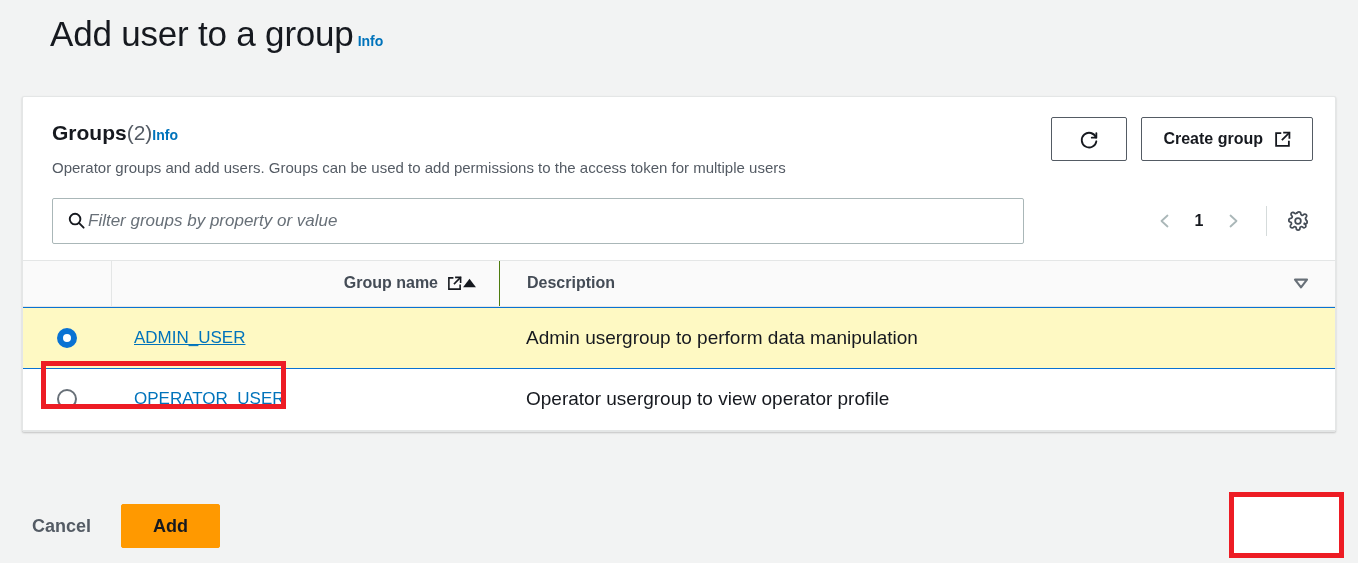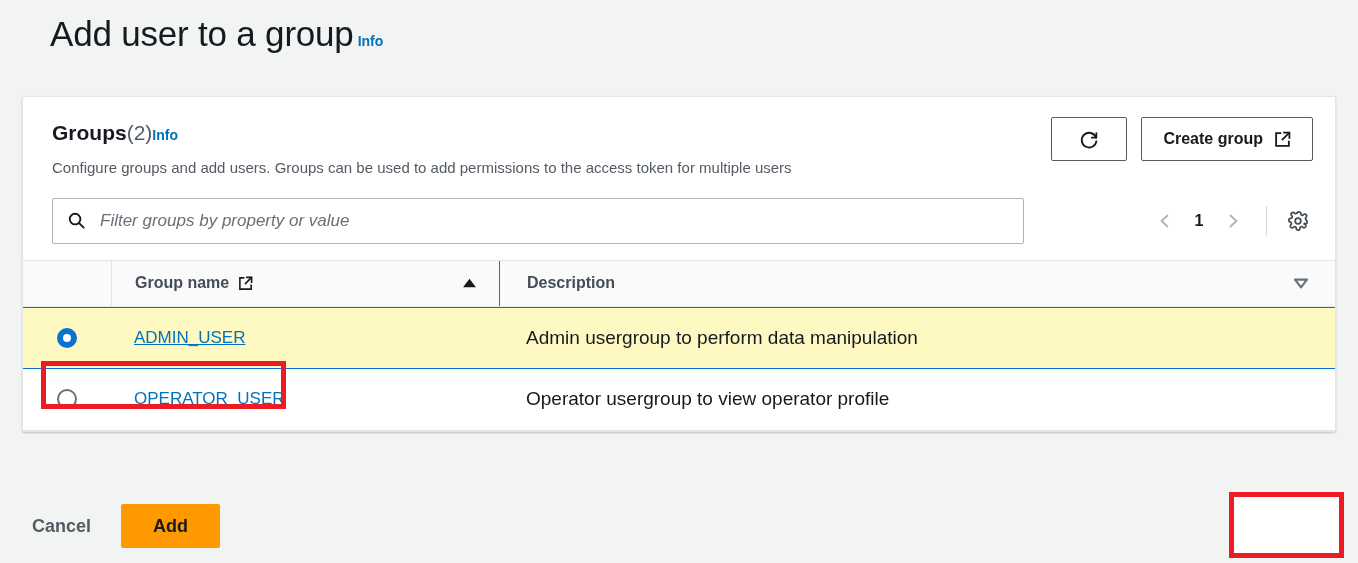--- a/index.html
+++ b/index.html
@@ -121,21 +121,20 @@
   }
   .search-box {
     box-sizing: border-box;
     width: 972px;
     height: 46px;
     border: 1px solid #aab7b8;
     border-radius: 2px;
     background: #ffffff;
     display: flex;
     align-items: center;
-    gap: 12px;
     padding: 0 14px;
   }
   .search-input {
     border: none;
     outline: none;
     flex: 1;
     font-family: "Liberation Sans", sans-serif;
     font-size: 17px;
     font-style: italic;
     color: #545b64;
@@ -203,21 +202,21 @@
     height: 100%;
     box-sizing: border-box;
   }
   .th-name {
     flex: 0 0 388px;
     height: 100%;
     box-sizing: border-box;
     border-left: 1px solid #e4e6e6;
     display: flex;
     align-items: center;
-    justify-content: space-between;
+    justify-content: flex-end;
     padding: 0 22px 0 23px;
   }
   .th-desc {
     flex: 1 1 auto;
     height: 100%;
     box-sizing: border-box;
     border-left: 1px solid #4d7c0f;
     display: flex;
     align-items: center;
     justify-content: space-between;
@@ -369,21 +368,21 @@
 
 <div class="card">
 
   <div class="card-head">
     <div class="card-head-left">
       <div class="card-title-row">
         <span class="card-title">Groups</span>
         <span class="card-count">(2)</span>
         <a class="info-link">Info</a>
       </div>
-      <div class="card-desc">Configure groups and add users. Groups can be used to add permissions to the access token for multiple users</div>
+      <div class="card-desc">Operator groups and add users. Groups can be used to add permissions to the access token for multiple users</div>
     </div>
 
     <div class="card-head-right">
       <button class="btn btn-icon-only">
         <span class="icon">
           <svg width="22" height="22" viewBox="0 0 24 24" fill="none" stroke="#16191f" stroke-width="2" stroke-linecap="round" stroke-linejoin="round">
             <path d="M20 5.5v5h-5"></path>
             <path d="M19.6 10.4A8 8 0 1 0 20 14.5"></path>
           </svg>
         </span>

